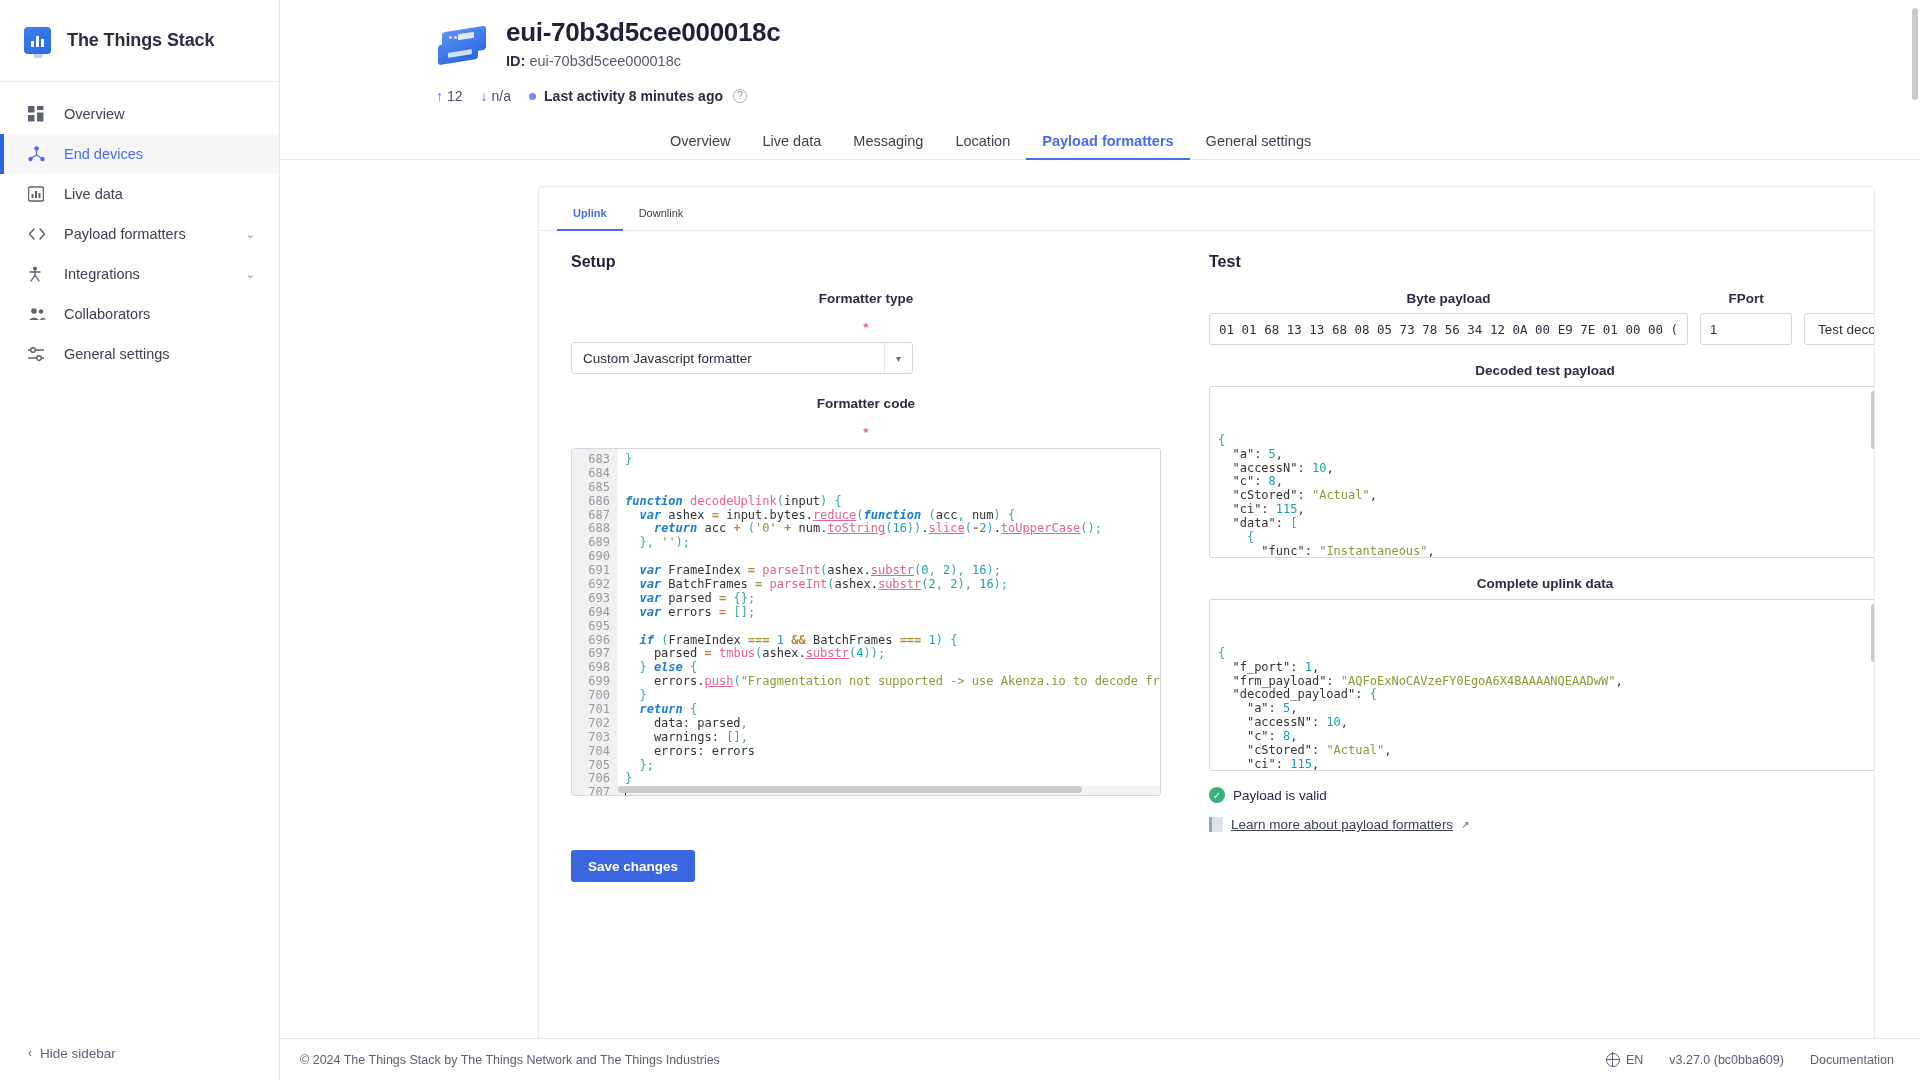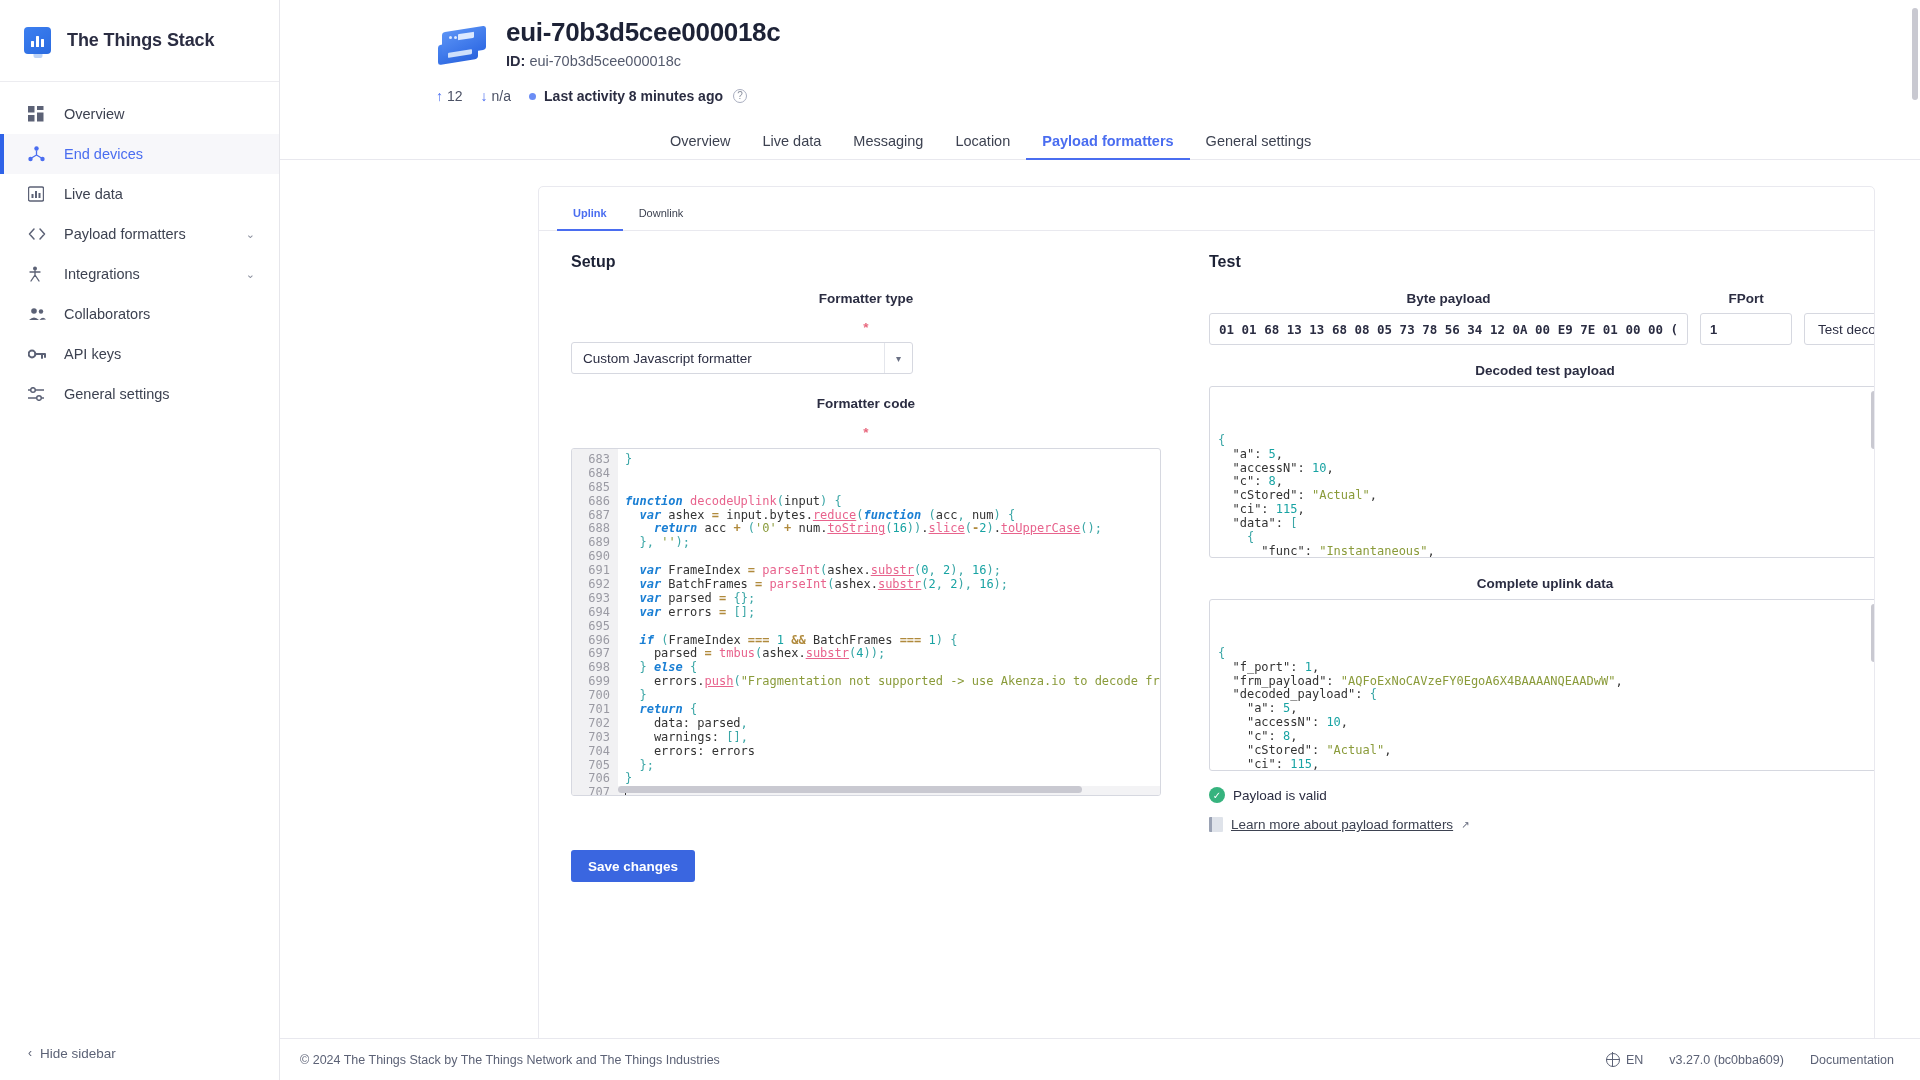--- a/index.html
+++ b/index.html
@@ -230,21 +230,21 @@
 
   
   .test-row { display: flex; gap: 12px; align-items: flex-end; }
   .bp-col { flex: 1 1 auto; }
   .fport-col { width: 92px; flex: 0 0 92px; }
   .btn-col { flex: 0 0 auto; }
   .text-input {
     height: 32px; border: 1px solid #d6d8e0; border-radius: 3px;
     background: #fff; display: flex; align-items: center; padding: 0 9px;
     font-family: "DejaVu Sans Mono", monospace; font-size: 12.5px; color: #2b2d42;
-    overflow: hidden; white-space: nowrap; font-weight: bold;
+    overflow: hidden; white-space: nowrap;
   }
   .text-input.plain { font-family: "Liberation Sans", sans-serif; font-size: 13px; }
   .btn-outline {
     height: 32px; border: 1px solid #d6d8e0; border-radius: 3px; background: #fff;
     padding: 0 13px; font-size: 13.5px; color: #2b2d42; cursor: pointer;
     display: flex; align-items: center;
   }
   .json-box {
     margin-top: 8px; border: 1px solid #d6d8e0; border-radius: 3px;
     background: #fff; overflow: hidden; position: relative;
@@ -383,29 +383,20 @@
           <svg width="18" height="14" viewBox="0 0 18 14">
               <circle cx="6" cy="4" r="2.8" fill="#5c6276"></circle>
               <circle cx="13" cy="4.5" r="2.2" fill="#5c6276"></circle>
               <path d="M1 13 q5-5 10 0 Z" fill="#5c6276"></path>
               <path d="M11.5 13 q3.5-4 6.5-0.5 Z" fill="#5c6276"></path>
             </svg>
         </span>
         <span class="lbl">Collaborators</span>
       </div>
 
-      <div class="nav-item">
-        <span class="ico">
-          <svg width="18" height="12" viewBox="0 0 18 12">
-              <circle cx="4" cy="6" r="3.4" fill="none" stroke="#5c6276" stroke-width="2"></circle>
-              <path d="M7.4 6 L17 6 M14 6 L14 10 M17 6 L17 9" stroke="#5c6276" stroke-width="2" fill="none" stroke-linecap="round"></path>
-            </svg>
-        </span>
-        <span class="lbl">API keys</span>
-      </div>
 
       <div class="nav-item">
         <span class="ico">
           <svg width="16" height="14" viewBox="0 0 16 14">
               <path d="M0 3 H16 M0 11 H16" stroke="#5c6276" stroke-width="1.4"></path>
               <circle cx="5" cy="3" r="2.3" fill="#fff" stroke="#5c6276" stroke-width="1.5"></circle>
               <circle cx="11" cy="11" r="2.3" fill="#fff" stroke="#5c6276" stroke-width="1.5"></circle>
             </svg>
         </span>
         <span class="lbl">General settings</span>

